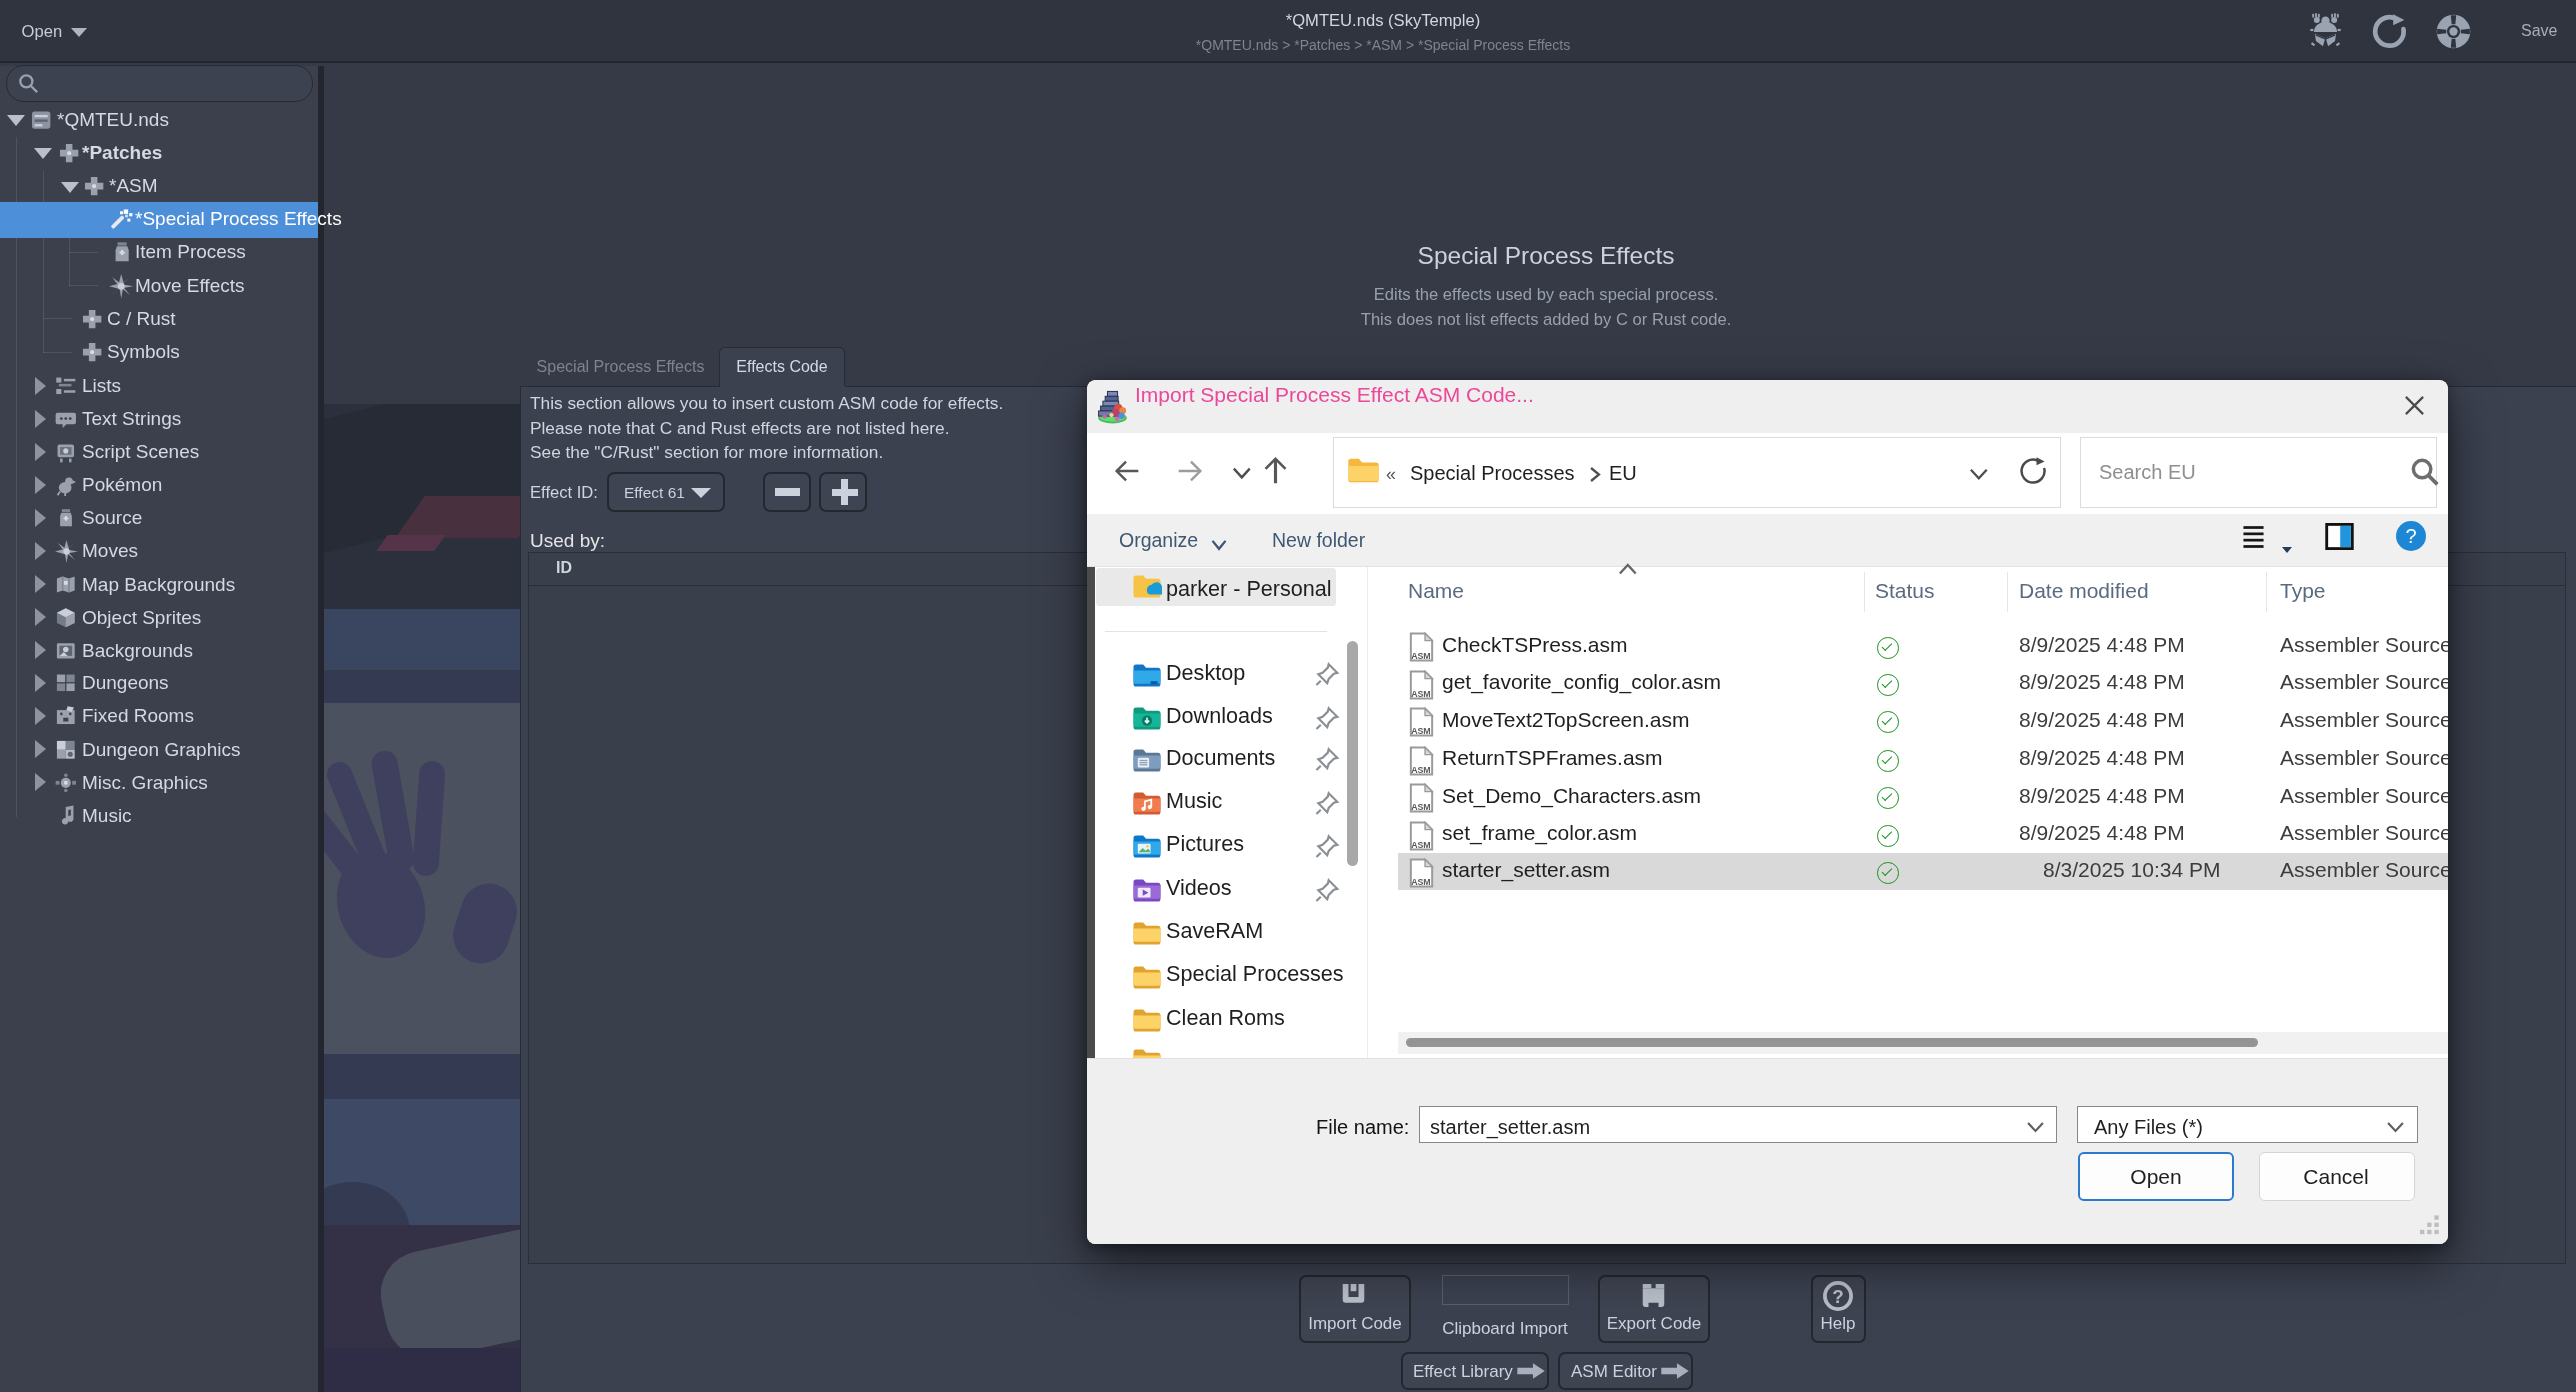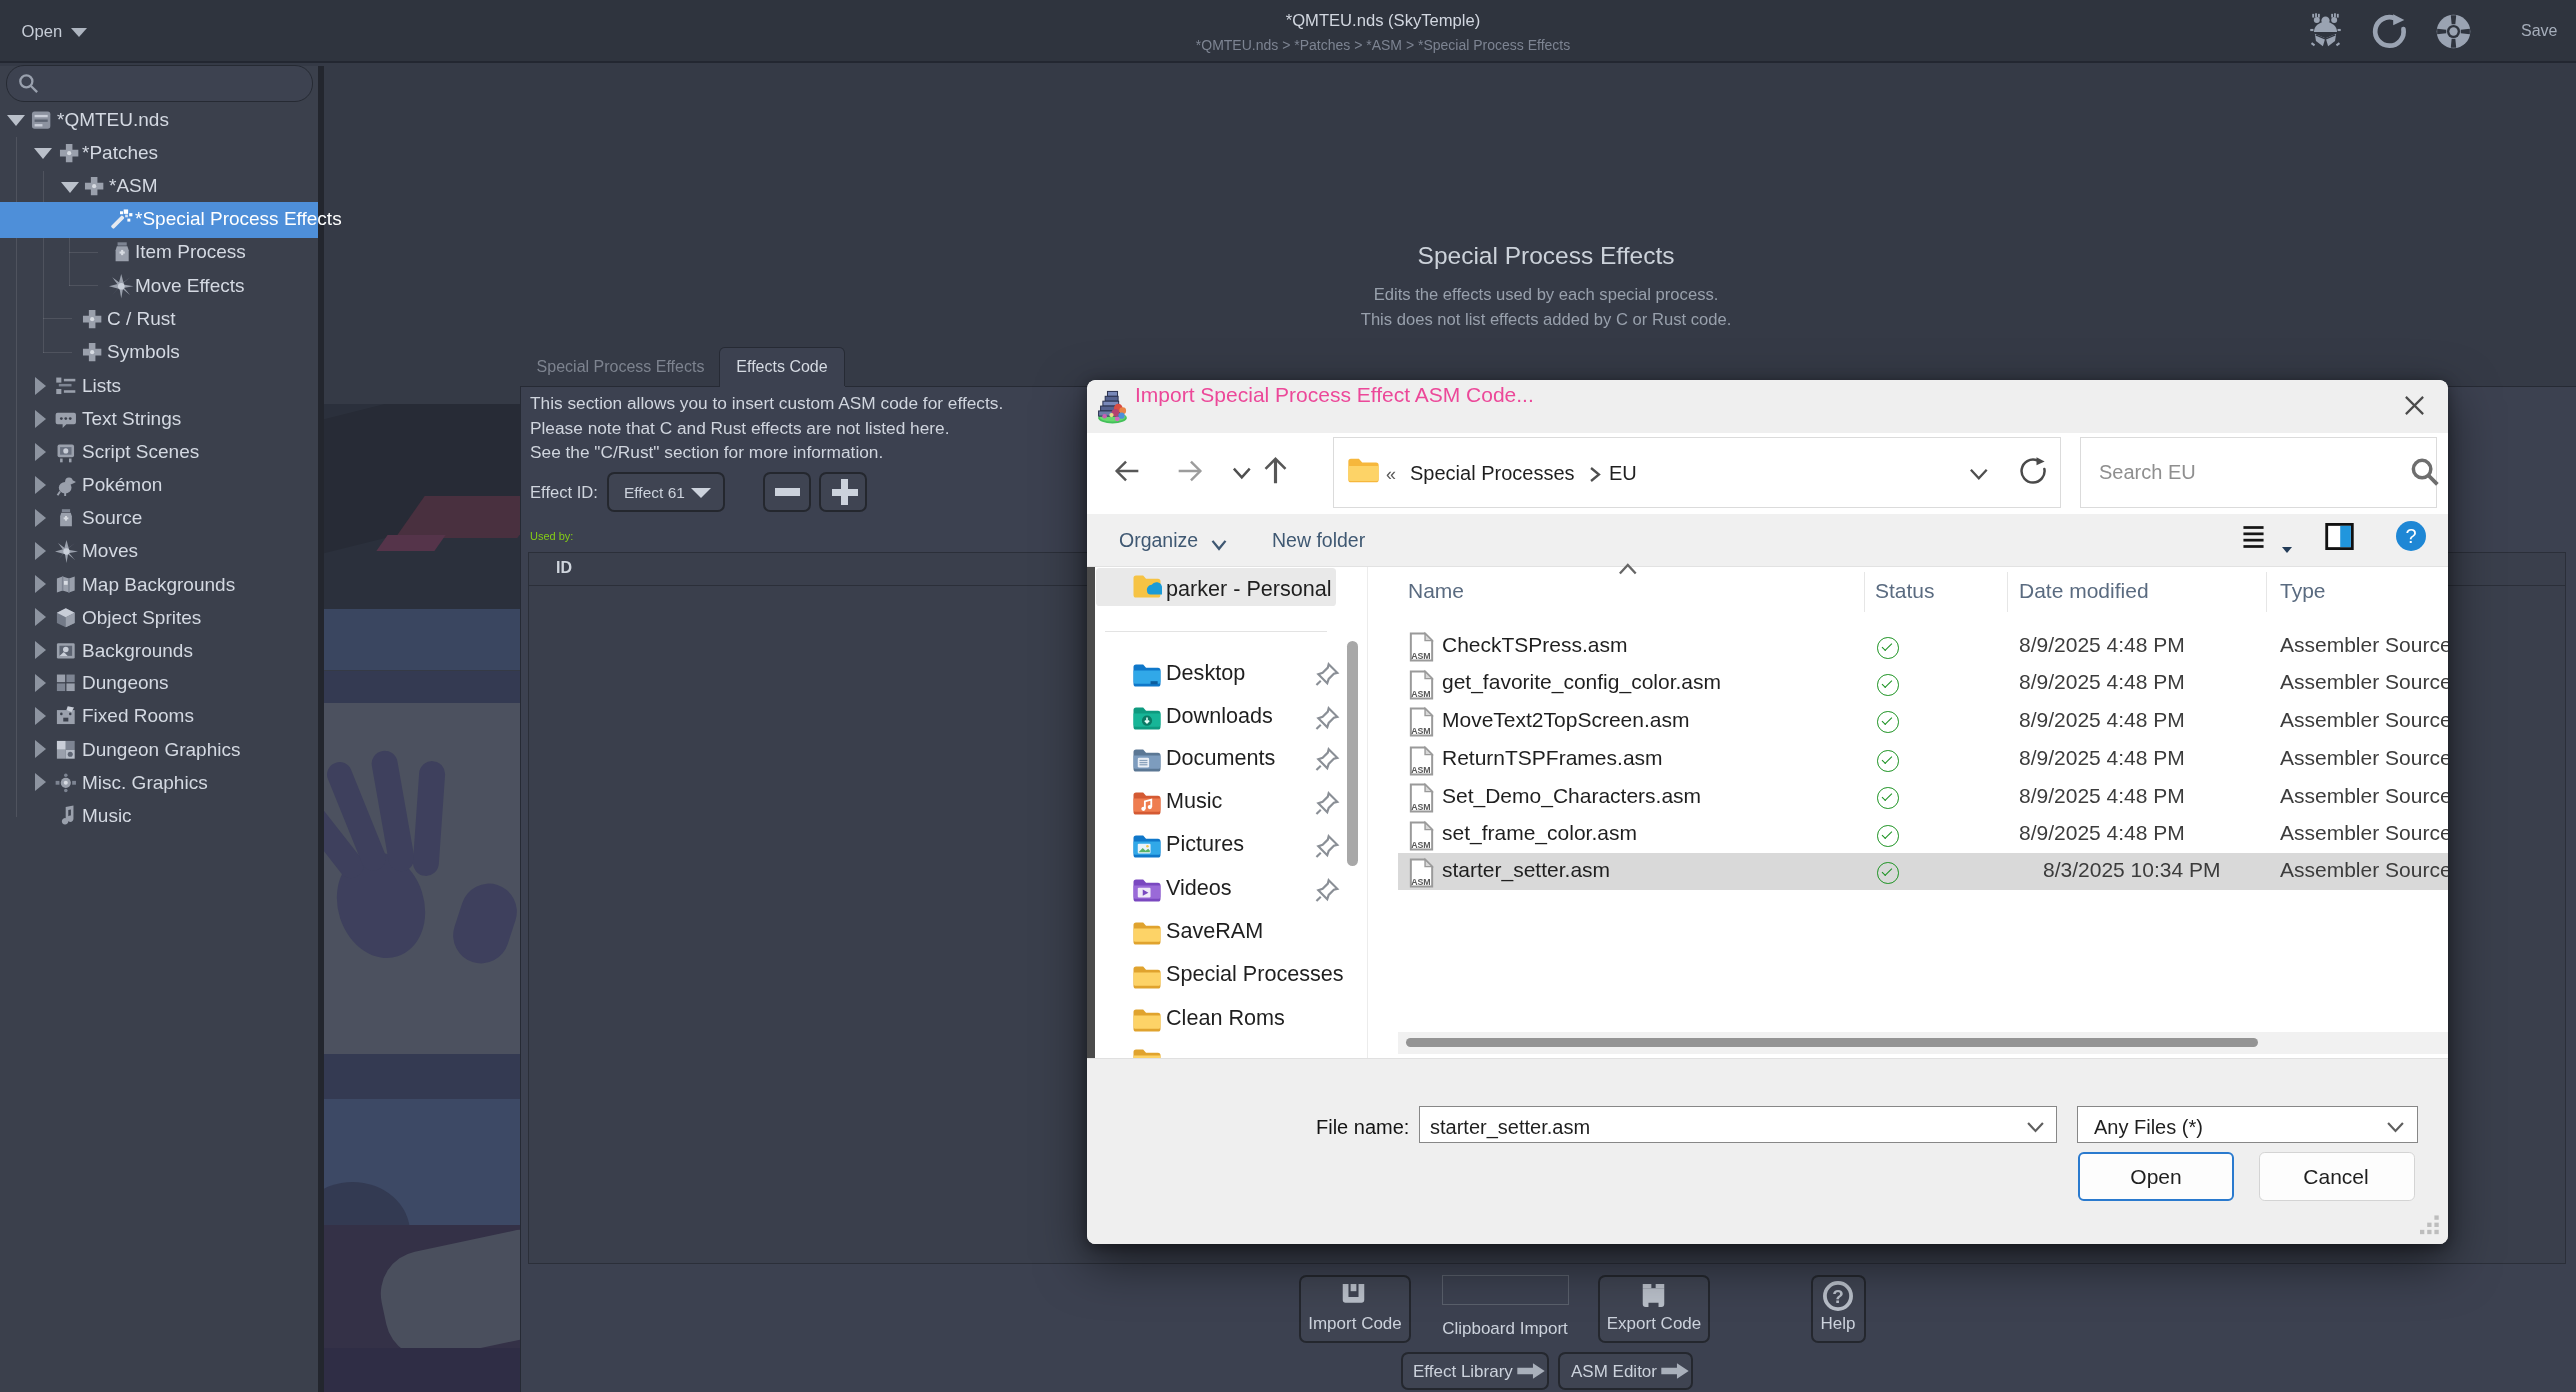--- a/index.html
+++ b/index.html
@@ -95,21 +95,21 @@
       <rect x="3.5" y="8" width="10" height="1.8" fill="#5d6472"></rect>
       <rect x="3.5" y="11.5" width="6" height="1.8" fill="#c9ced8"></rect>
     </svg>
 <div class="trow" style="left:57px;top:109px;">*QMTEU.nds</div>
 
 <div class="exp expdown" style="left:34px;top:148px;"></div>
 <svg class="ticon" style="left:58px;top:142px;" width="22.3" height="22.3" viewBox="0 0 17 17">
       <path d="M6 1.5 h5 v4.5 h4.5 v5 h-4.5 v4.5 h-5 v-4.5 h-4.5 v-5 h4.5 z" fill="#9aa0ac"></path>
       <circle cx="8.5" cy="8.5" r="1.6" fill="#d7dbe2"></circle>
     </svg>
-<div class="trow" style="left:82px;top:142px;">*Patches</div>
+<div class="trow" style="left:82px;top:142px;font-weight:bold;">*Patches</div>
 
 <div class="exp expdown" style="left:61px;top:182px;"></div>
 <svg class="ticon" style="left:83px;top:175px;" width="22.3" height="22.3" viewBox="0 0 17 17">
       <path d="M6 1.5 h5 v4.5 h4.5 v5 h-4.5 v4.5 h-5 v-4.5 h-4.5 v-5 h4.5 z" fill="#9aa0ac"></path>
       <circle cx="8.5" cy="8.5" r="1.6" fill="#d7dbe2"></circle>
     </svg>
 <div class="trow" style="left:109px;top:175px;">*ASM</div>
 
 <svg class="ticon" style="left:109px;top:207px;" width="24.5" height="24.5" viewBox="0 0 20 20">
       <rect x="1" y="11" width="13" height="3.2" rx="1" fill="#e6eaf0" transform="rotate(-45 7 13)"></rect>
@@ -339,21 +339,21 @@
 <div class="abs" style="left:607px;top:472px;width:118px;height:40px;background:#3f4452;border:2.2px solid #24272e;border-radius:7.2px;"></div>
 <div class="abs" style="left:624px;top:484px;font-size:15.5px;color:#ccd2dc;">Effect 61</div>
 <div class="abs" style="left:691px;top:488px;width:0;height:0;border-left:10px solid transparent;border-right:10px solid transparent;border-top:10.8px solid #ccd2dc;"></div>
 
 <div class="abs" style="left:763px;top:472px;width:48px;height:40px;background:#3f4452;border:2.2px solid #24272e;border-radius:7.2px;"></div>
 <div class="abs" style="left:775px;top:488px;width:24.5px;height:8px;background:#ccd2dc;"></div>
 <div class="abs" style="left:819px;top:472px;width:48px;height:40px;background:#3f4452;border:2.2px solid #24272e;border-radius:7.2px;"></div>
 <div class="abs" style="left:832px;top:489px;width:26px;height:7.2px;background:#ccd2dc;"></div>
 <div class="abs" style="left:841px;top:479px;width:7.2px;height:26px;background:#ccd2dc;"></div>
 
-<div class="abs" style="left:530px;top:530px;font-size:11px;color:#84cc16;text-align:center;">Used by:</div>
+<div class="abs" style="left:530px;top:530px;font-size:19px;color:#e5e5e5;text-align:center;">Used by:</div>
 
 <div class="abs" style="left:528px;top:552px;width:2038px;height:712px;background:#3a3f4c;border:1.4px solid #2b2f39;"></div>
 <div class="abs" style="left:540px;top:559px;font-size:16px;font-weight:bold;color:#cfd5dd;margin-left:16px;">ID</div>
 <div class="abs" style="left:528px;top:585px;width:2038px;height:1.4px;background:#2b2f39;"></div>
 
 <div id="bottombtns">
 <style>
  .gbtn { position:absolute; background:#3f4452; border:2.2px solid #24272e; border-radius:7.2px; }
  .glab { position:absolute; font-size:17px; color:#ccd2dc; white-space:nowrap; }
 </style>

